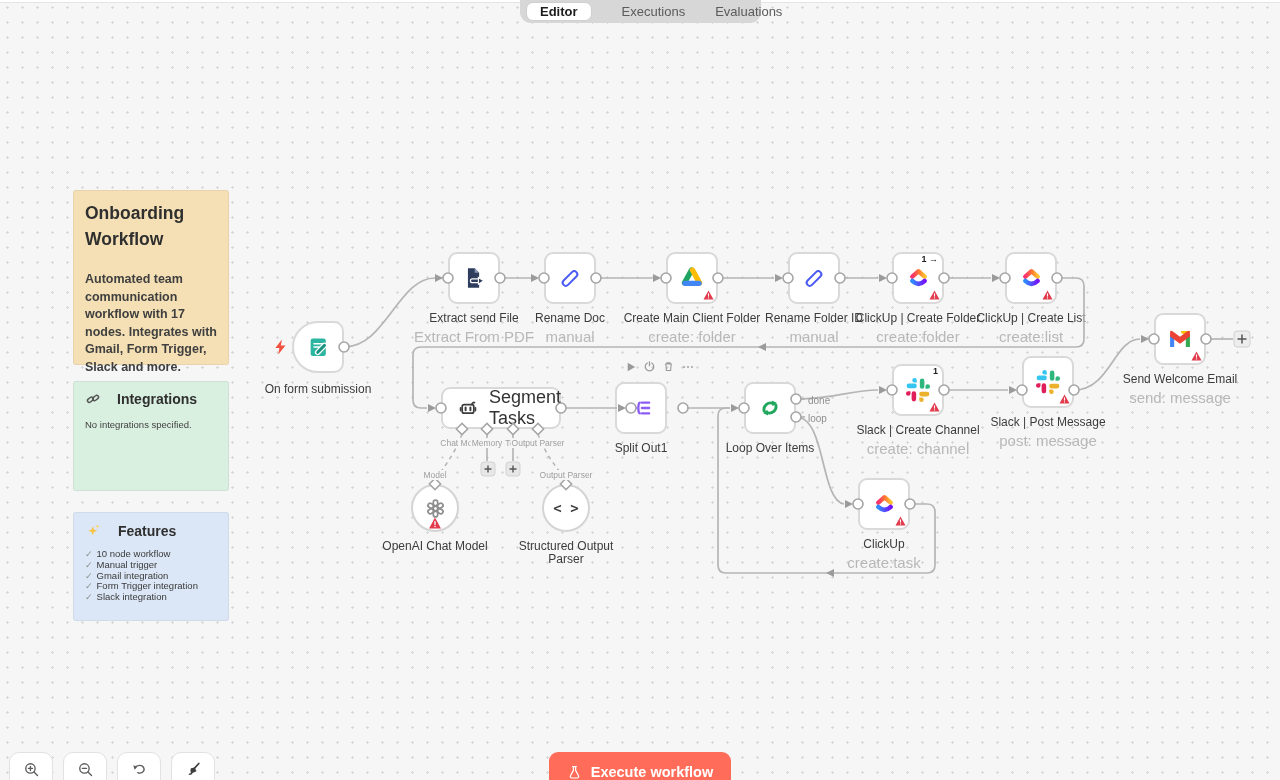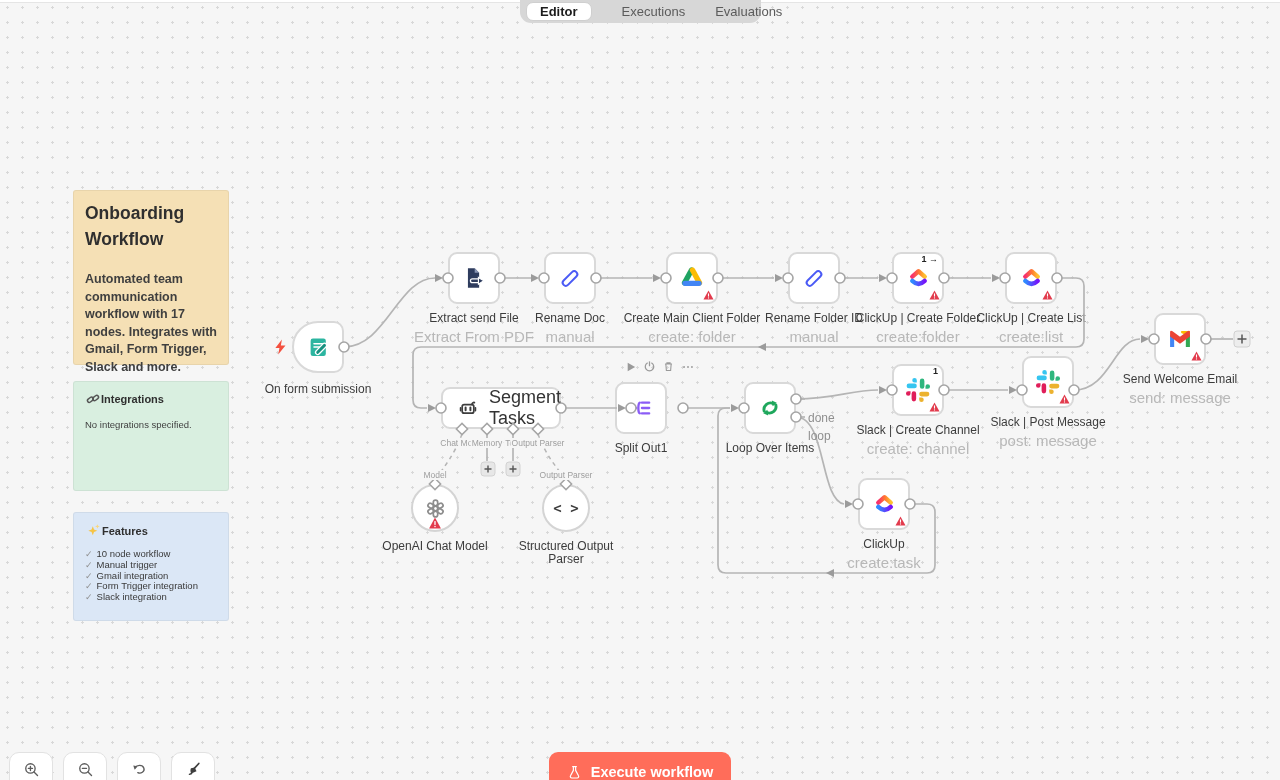--- a/index.html
+++ b/index.html
@@ -21,22 +21,22 @@
 
   
   .sticky{ position:absolute; left:73px; width:156px; border-radius:3px;
     border:1px solid rgba(0,0,0,0.05); padding:9px 11px; z-index:2; }
   .sticky-orange{ top:190px; height:175px; background:#f5e0b5; }
   .sticky-green{ top:381px; height:110px; background:#d9efe0; }
   .sticky-blue{ top:512px; height:109px; background:#dbe7f6; }
   .sticky h1{ font-size:17.5px; line-height:26px; font-weight:700; color:#2f2f2f; }
   .sticky .body-lg{ margin-top:19px; font-size:12.5px; line-height:17.5px;
     font-weight:600; color:#3f3f3f; }
-  .sticky h2{ font-size:11px; font-weight:700; color:#2f2f2f;
-    display:flex; align-items:center; gap:0; }
+  .sticky h2{ font-size:14px; font-weight:700; color:#2f2f2f;
+    display:flex; align-items:center; gap:16px; }
   .sticky .body-sm{ margin-top:12px; font-size:9.5px; color:#3f3f3f; }
   .feat-list{ margin-top:10px; }
   .feat{ font-size:9.5px; font-weight:500; color:#3a3a3a; line-height:10.8px;
     display:flex; gap:4px; align-items:baseline; }
   .feat .check{ color:#8f8f8f; font-size:9px; }
 
   
   .node{ position:absolute; width:52px; height:52px; background:#fff;
     border:2px solid #d9d9d9; border-radius:9px; display:flex; align-items:center;
     justify-content:center; z-index:2; }
@@ -55,21 +55,21 @@
   .warn{ position:absolute; right:2px; bottom:2px; line-height:0; }
   .warn-center{ position:absolute; left:50%; transform:translateX(-50%);
     bottom:1px; line-height:0; }
   .badge{ position:absolute; top:0px; right:4px; font-size:9px; font-weight:700;
     color:#222; }
   .bolt{ position:absolute; left:274px; top:339px; z-index:2; line-height:0; }
 
   
   .tiny-label{ position:absolute; font-size:8.5px; color:#9e9e9e; z-index:3;
     background:#f6f6f6; padding:0 1px; white-space:nowrap; transform:translateX(-50%); }
-  .out-label{ position:absolute; font-size:12px; color:#8f8f8f; z-index:3;margin-top:16px; }
+  .out-label{ position:absolute; font-size:10px; color:#8f8f8f; z-index:3; }
 
   
   .hover-toolbar{ position:absolute; left:626px; top:361px; display:flex; gap:8px;
     z-index:3; align-items:center; }
   .hover-toolbar span{ line-height:0; }
 
   
   svg.wires{ position:absolute; left:0; top:0; z-index:3; pointer-events:none; }
 
   

